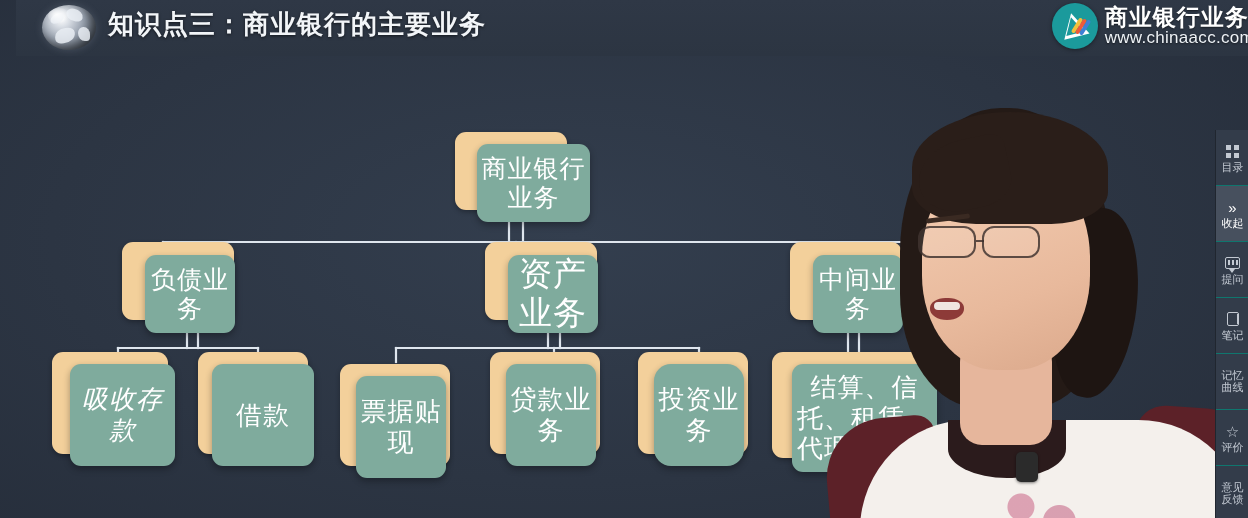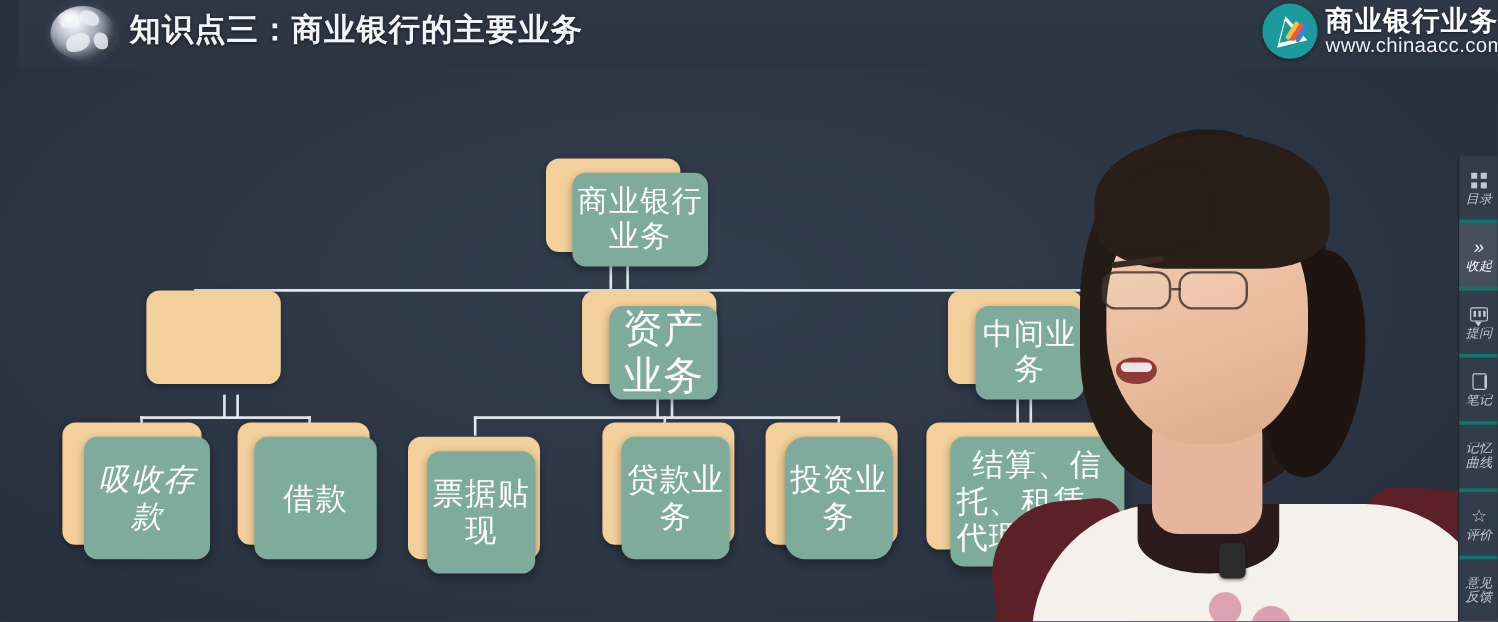--- a/index.html
+++ b/index.html
@@ -217,24 +217,24 @@
 
   
   #sidebar {
     position:absolute; right:0; top:130px; width:33px;
     z-index:9;
     background:#333c4a;
     border-left:1px solid #20262f;
   }
   .sb-item {
     position:relative; width:33px; height:56px;
-    border-bottom:3px solid #0f766e;
+    border-bottom:1px solid #0f766e;
     display:flex; flex-direction:column;
     align-items:center; justify-content:center;
-    color:#c3c9d2; cursor:pointer; overflow:hidden;font-style:italic;
+    color:#c3c9d2; cursor:pointer; overflow:hidden;
   }
   .sb-item.active { background:#47505e; color:#ffffff; }
   .sb-icon {
     height:19px; display:flex; align-items:center; justify-content:center;
     font-size:15px; line-height:1; margin-bottom:1px;
   }
   .sb-label {
     font-size:11px; line-height:1.08; text-align:center;
     white-space:nowrap; letter-spacing:0;
     width:33px; overflow:hidden;
@@ -309,20 +309,21 @@
       </g>
     </svg>
 
     <div class="node" style="left:455px; top:132px; width:135px; height:90px;">
       <div class="shadow" style="left:0; top:0; width:112px; height:78px;"></div>
       <div class="card" style="left:22px; top:12px; width:113px; height:78px; font-size:25px;">商业银行业务</div>
     </div>
 
     <div class="node" style="left:122px; top:242px; width:137px; height:92px;">
       <div class="shadow" style="left:0; top:0; width:112px; height:78px;"></div>
+      <div class="card" style="left:23px; top:13px; width:90px; height:78px; font-size:25px;">负债业务</div>
     </div>
 
     <div class="node" style="left:485px; top:242px; width:137px; height:92px;">
       <div class="shadow" style="left:0; top:0; width:112px; height:78px;"></div>
       <div class="card" style="left:23px; top:13px; width:90px; height:78px; font-size:33px;">资产业务</div>
     </div>
 
     <div class="node" style="left:790px; top:242px; width:137px; height:92px;padding-left:40px;">
       <div class="shadow" style="left:0; top:0; width:112px; height:78px;"></div>
       <div class="card" style="left:23px; top:13px; width:90px; height:78px; font-size:25px;">中间业务</div>
@@ -336,21 +337,21 @@
     <div class="node" style="left:198px; top:352px; width:130px; height:114px;">
       <div class="shadow" style="left:0; top:0; width:110px; height:102px;"></div>
       <div class="card" style="left:14px; top:12px; width:102px; height:102px; font-size:26px;">借款</div>
     </div>
 
     <div class="node" style="left:340px; top:364px; width:132px; height:114px;">
       <div class="shadow" style="left:0; top:0; width:110px; height:102px;"></div>
       <div class="card" style="left:16px; top:12px; width:90px; height:102px; font-size:26px;">票据贴现</div>
     </div>
 
-    <div class="node" style="left:502px; top:352px; width:132px; height:138px;">
+    <div class="node" style="left:490px; top:352px; width:132px; height:138px;">
       <div class="shadow" style="left:0; top:0; width:110px; height:102px;"></div>
       <div class="card" style="left:16px; top:12px; width:90px; height:102px; font-size:26px;">贷款业务</div>
     </div>
 
     <div class="node" style="left:638px; top:352px; width:132px; height:114px;">
       <div class="shadow" style="left:0; top:0; width:110px; height:102px;"></div>
       <div class="card" style="left:16px; top:12px; width:90px; height:102px; font-size:26px;border-radius:17px;">投资业务</div>
     </div>
 
     <div class="node" style="left:772px; top:352px; width:178px; height:120px;">

